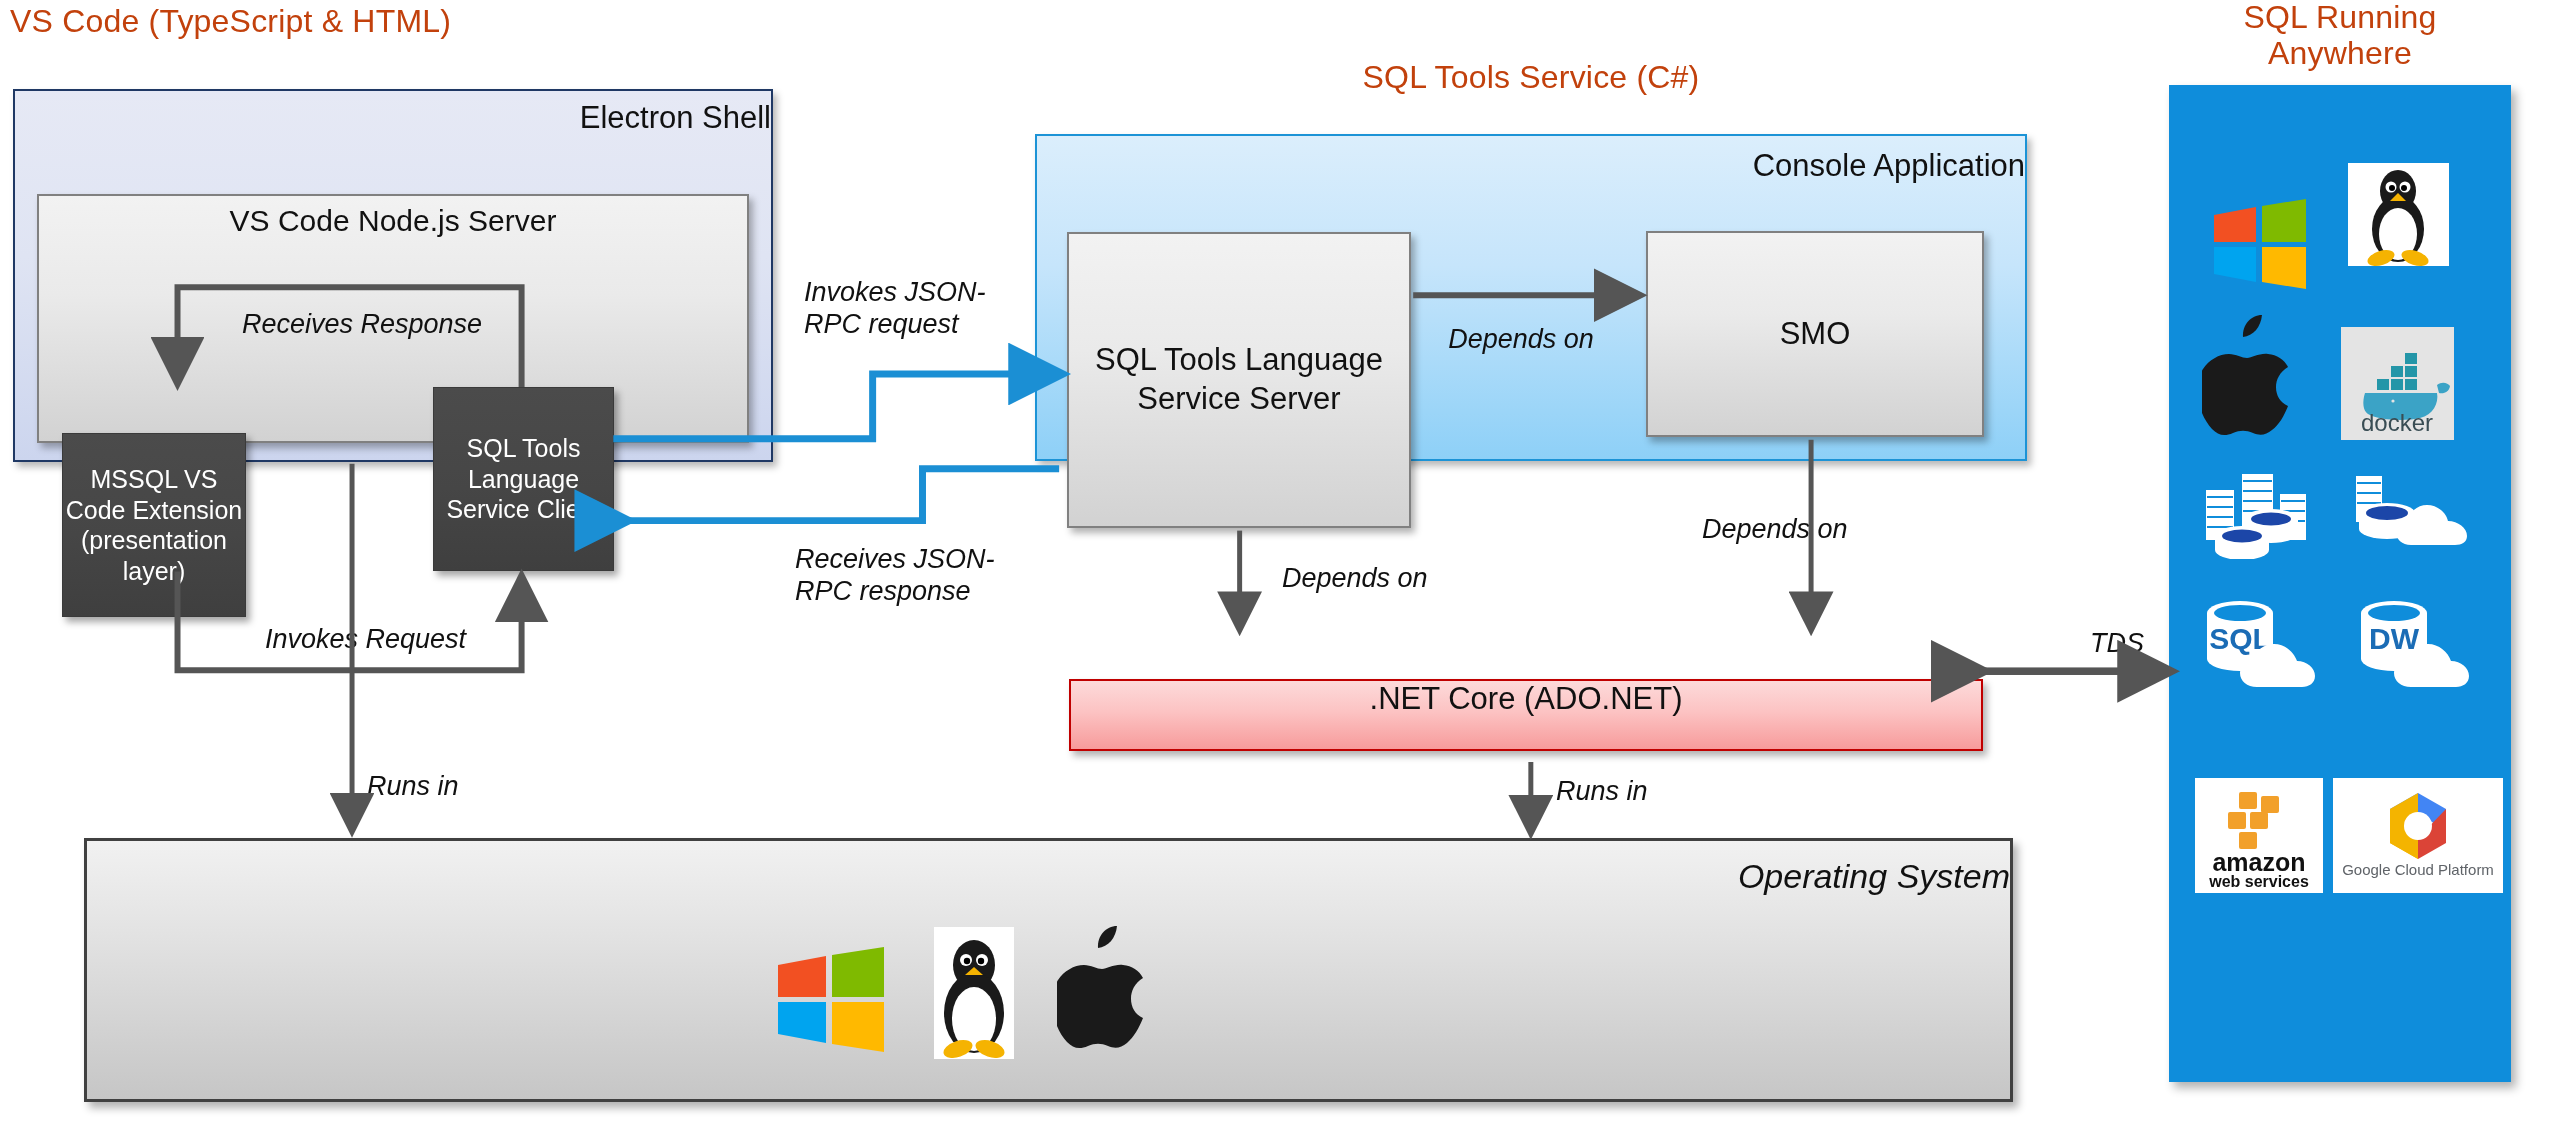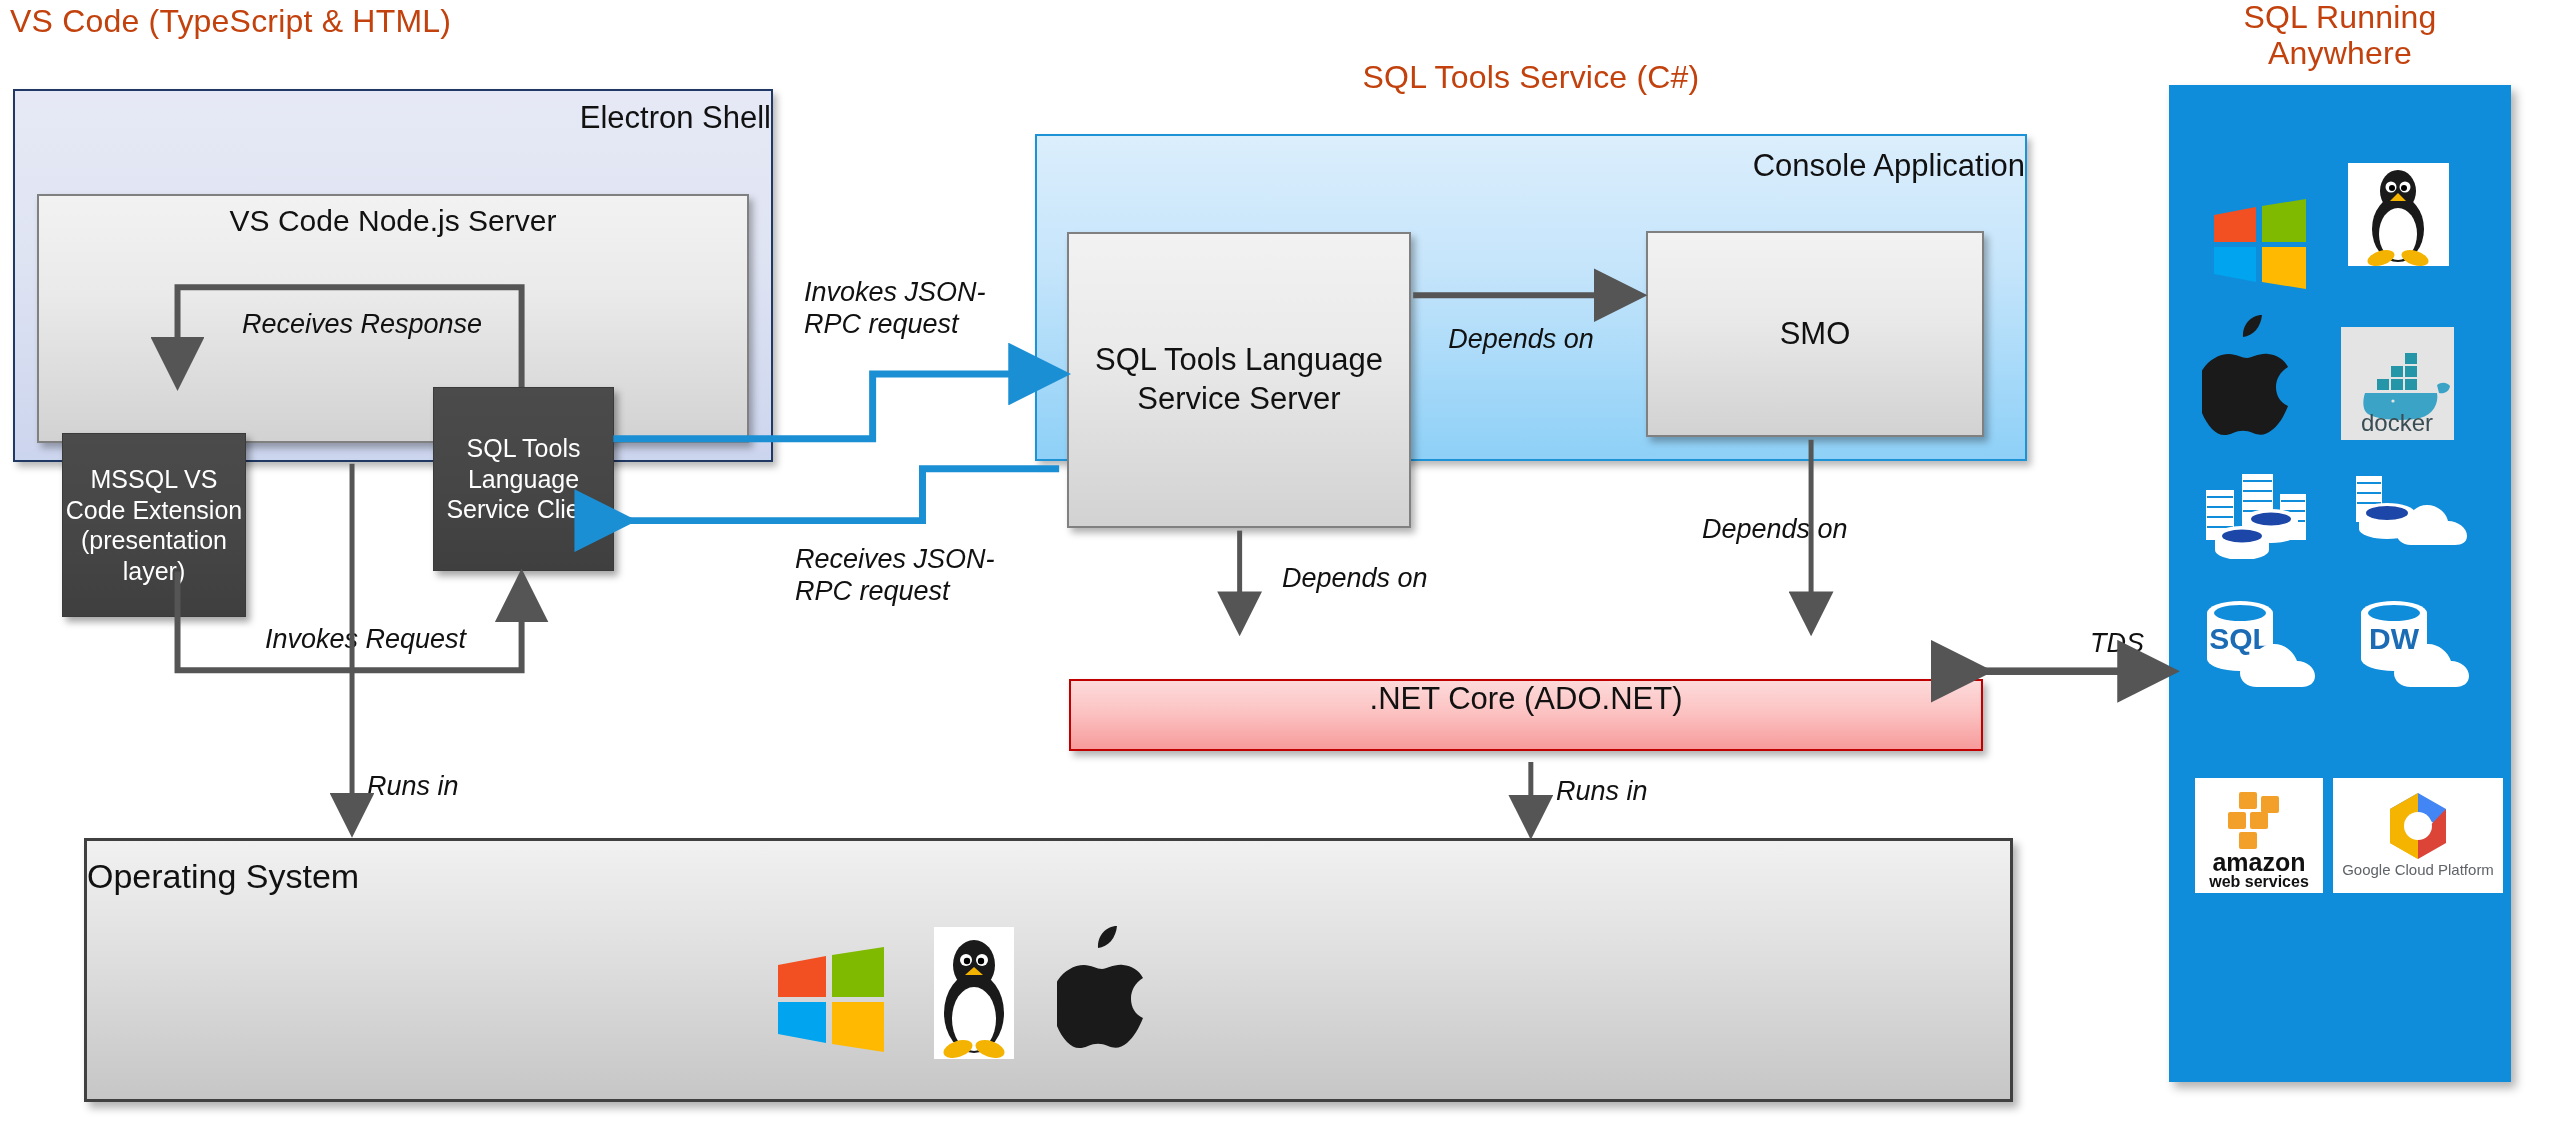--- a/index.html
+++ b/index.html
@@ -50,21 +50,21 @@
            font-size:31px;}
   .netcore-box{left:1069px;top:635px;width:914px;height:72px;
     background:linear-gradient(180deg,#fddada 0%,#fcc3c3 45%,#f79b9b 100%);
     border:2px solid #c00000;box-shadow:4px 5px 7px rgba(0,0,0,.30);
     display:flex;align-items:flex-start;justify-content:center;font-size:31px;margin-top:44px;}
 
   
   .os-box{left:84px;top:838px;width:1929px;height:264px;
     background:linear-gradient(180deg,#f1f1f1 0%,#e3e3e3 35%,#c6c6c6 100%);
     border:3px solid #404040;box-shadow:5px 6px 8px rgba(0,0,0,.30);}
-  .os-title{font-size:34px;text-align:left;padding-top:16px;}
+  .os-title{font-size:34px;text-align:right;padding-top:16px;font-style:italic;}
 
   
   .sql-panel{left:2169px;top:85px;width:342px;height:997px;
     background:#0f8ddb;box-shadow:5px 6px 9px rgba(0,0,0,.30);}
 
   
   .lbl{font-style:italic;font-size:27px;color:#111;line-height:1.18;}
 
   svg.ov{position:absolute;left:0;top:0;width:2576px;height:1134px;pointer-events:none;}
   .tuxbg{background:#fff;}
@@ -118,21 +118,21 @@
 </div>
 
 <div class="abs lbl" style="left:1441px;top:324px;width:160px;text-align:center;">Depends on</div>
 
 <div class="abs lbl" style="left:1282px;top:563px;width:239px;">Depends on</div>
 
 <div class="abs lbl" style="left:1702px;top:514px;width:239px;">Depends on</div>
 
 <div class="abs lbl" style="left:804px;top:277px;width:214px;">Invokes JSON-RPC request</div>
 
-<div class="abs lbl" style="left:795px;top:544px;width:214px;">Receives JSON-RPC request</div>
+<div class="abs lbl" style="left:795px;top:544px;width:214px;">Receives JSON-RPC response</div>
 
 <div class="abs lbl" style="left:2062px;top:628px;width:110px;text-align:center;">TDS</div>
 
 <div class="abs os-box">
   <div class="os-title">Operating System</div>
 </div>
 
 <div class="abs lbl" style="left:367px;top:771px;width:199px;">Runs in</div>
 
 <div class="abs lbl" style="left:1556px;top:776px;width:199px;">Runs in</div>

